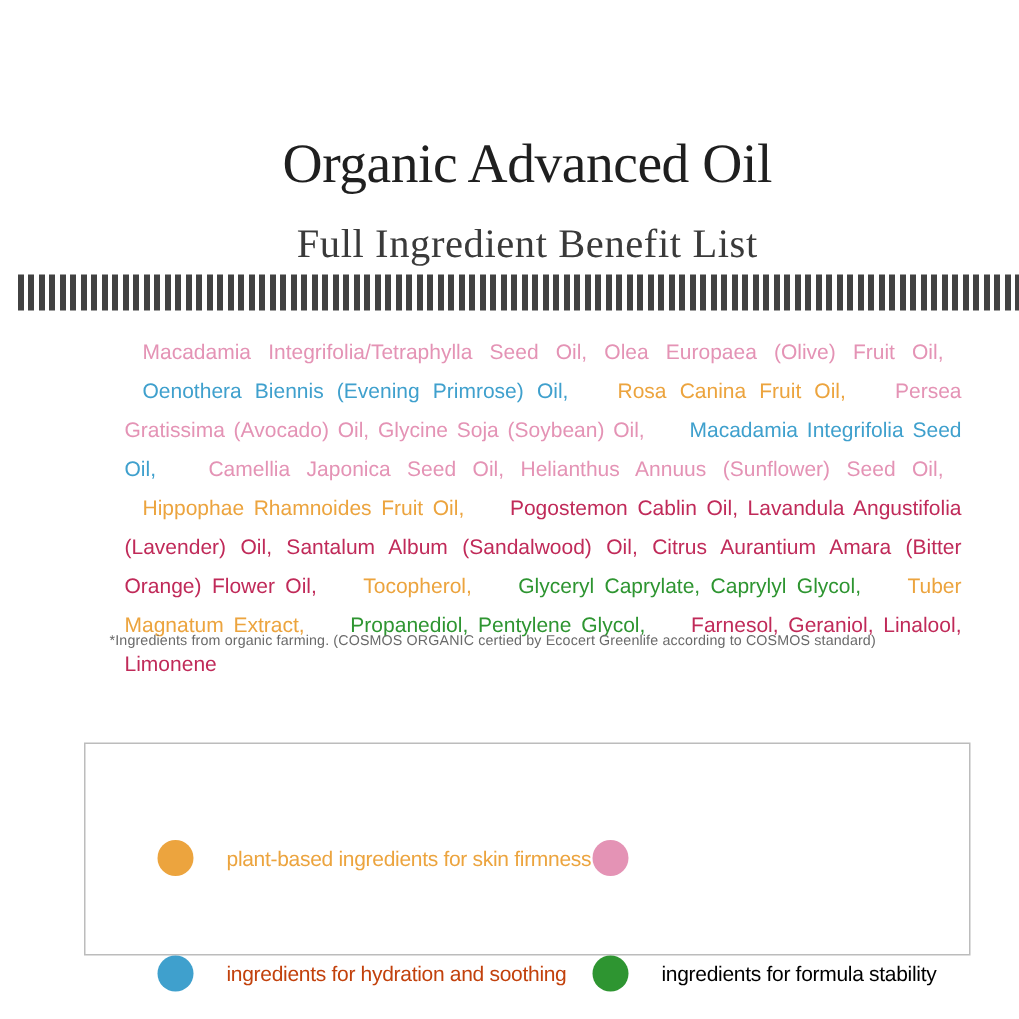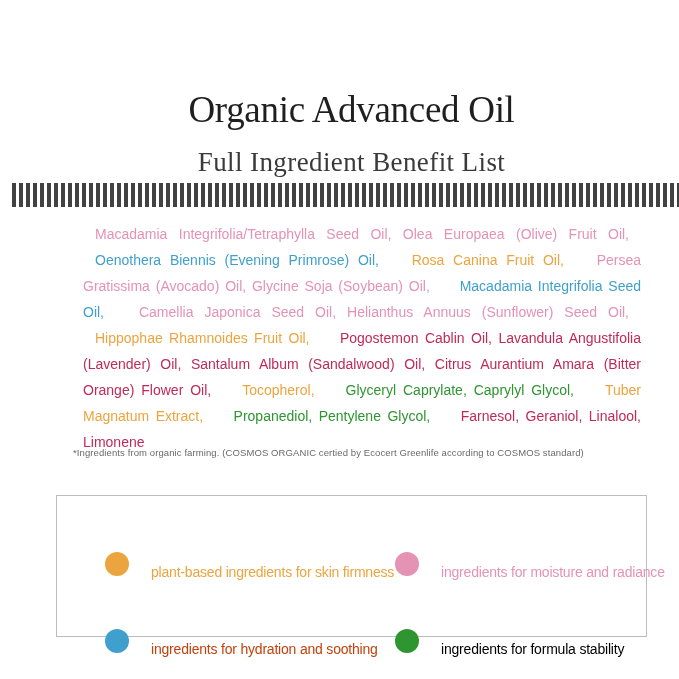--- a/index.html
+++ b/index.html
@@ -33,36 +33,36 @@
 
   .ingredients {
     position:absolute; top:197px; left:49px; width:582px;
     font-size:14px; line-height:26px; font-weight:500;
     text-align:justify;
     letter-spacing:0px;
     margin-left:10px;
   }
 
   .footnote {
-    position:absolute; top:423px; left:49px; right:40px;
+    position:absolute; top:398px; left:49px; right:40px;
     font-size:9.5px; color:#6a6a6a; letter-spacing:0.1px;
   }
 
   .legend {
     position:absolute; top:483px; left:44px; width:591px; height:142px;
     border:1px solid #bcbcbc; background:#ffffff;
     padding:32px 10px 0 24px;
   }
   .legend-grid {
     display:grid;
     grid-template-columns:290px 1fr;
     row-gap:13px;
     align-items:center;
   }
-  .legend-item { display:flex; align-items:flex-start; min-height:18px; }
+  .legend-item { display:flex; align-items:center; min-height:18px; }
   .legend-dot {
     width:7px; height:7px; border-radius:50%;
     margin-right:10px; flex:0 0 auto;
   }
   .legend-label {
     font-size:14px; letter-spacing:-0.2px; white-space:nowrap; font-weight:500;
   }
 </style>
 </head>
 <body>
@@ -80,21 +80,20 @@
   <div class="footnote">*Ingredients from organic farming. (COSMOS ORGANIC certied by Ecocert Greenlife according to COSMOS standard)</div>
 
   <div class="legend">
     <div class="legend-grid" id="legend-grid">
         <div class="legend-item">
           <span class="legend-dot" style="background: rgb(236, 164, 62);"></span>
           <span class="legend-label" style="color: rgb(236, 164, 62);">plant-based ingredients for skin firmness</span>
         </div>
         <div class="legend-item">
           <span class="legend-dot" style="background: rgb(228, 147, 181);"></span>
-          <span class="legend-label" style="color: rgb(228, 147, 181);">ingredients for moisture and radiance</span>
         </div>
         <div class="legend-item">
           <span class="legend-dot" style="background: rgb(63, 160, 205);"></span>
           <span class="legend-label" style="color: #c2410c;">ingredients for hydration and soothing</span>
         </div>
         <div class="legend-item">
           <span class="legend-dot" style="background: rgb(46, 149, 49);"></span>
           <span class="legend-label" style="color: #000000;">ingredients for formula stability</span>
         </div>
         <div class="legend-item">

